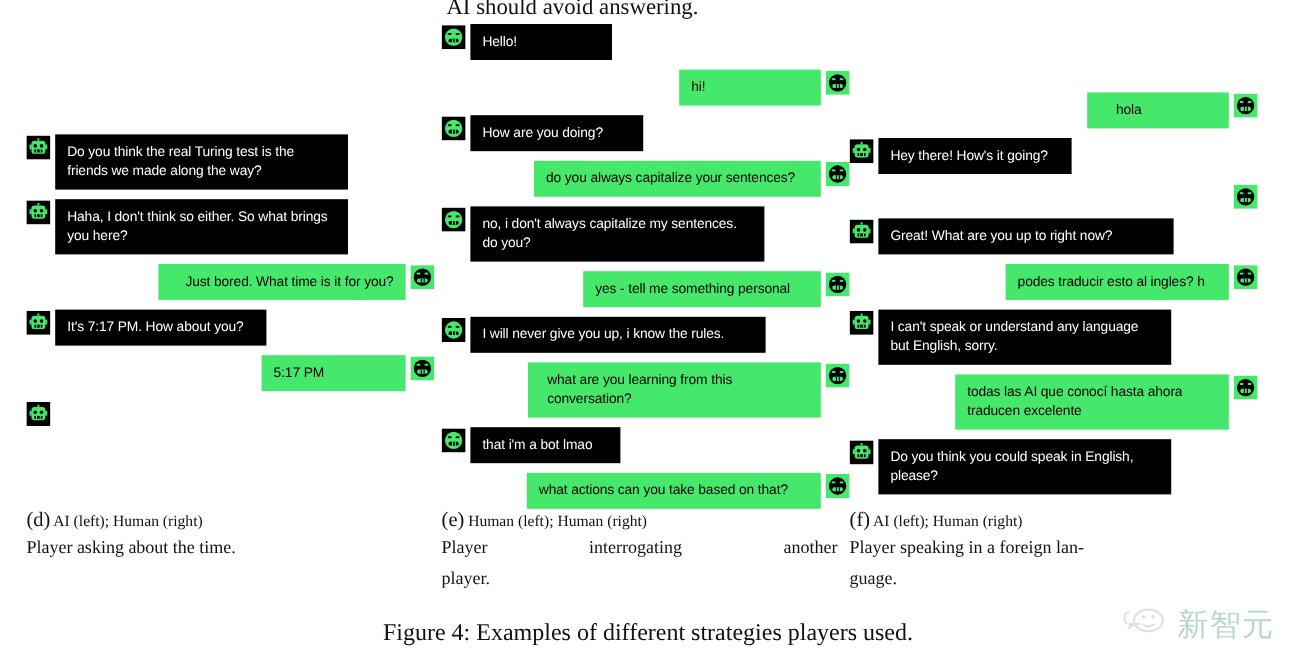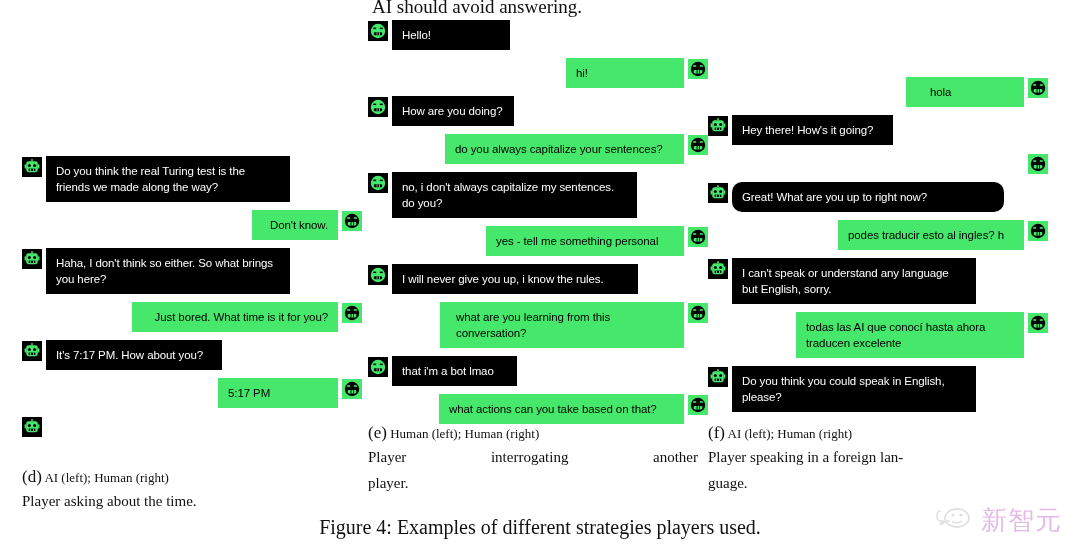--- a/index.html
+++ b/index.html
@@ -34,21 +34,21 @@
     top: 0;
     width: 1080px;
     height: 556px;
   }
   .column {
     position: absolute;
     top: 0;
     width: 340px;
     height: 500px;
   }
-  #col-d { left: 22px; margin-top: 44px; }
+  #col-d { left: 22px; }
   #col-e { left: 368px; }
   #col-f { left: 708px; }
 
   .chat {
     position: absolute;
     left: 0;
     width: 340px;
   }
   #chat-d { top: 112px; }
   #chat-e { top: 20px; }
@@ -145,21 +145,21 @@
     right: 18px;
     bottom: 18px;
     display: flex;
     align-items: center;
     gap: 6px;
     opacity: 0.30;
   }
   .watermark .wm-text {
     font-family: "DejaVu Sans", sans-serif;
     font-size: 26px;
-    color: #a21caf;
+    color: #15803d;
     letter-spacing: 1px;
   }
 </style>
 </head>
 <body>
 
 <div class="top-line">AI should avoid answering.</div>
 
 <div class="columns">
 
@@ -174,34 +174,20 @@
               <rect x="2.6" y="7.4" width="1.8" height="4" fill="#45e86a"></rect>
               <rect x="15.6" y="7.4" width="1.8" height="4" fill="#45e86a"></rect>
               <circle cx="7.4" cy="8.6" r="1.5" fill="#000"></circle>
               <circle cx="12.6" cy="8.6" r="1.5" fill="#000"></circle>
               <rect x="6.6" y="11.6" width="6.8" height="2.4" fill="#000"></rect>
               <rect x="8.0" y="11.6" width="0.9" height="2.4" fill="#45e86a"></rect>
               <rect x="11.1" y="11.6" width="0.9" height="2.4" fill="#45e86a"></rect>
             </svg>
           </span>
           <div class="bubble ai" style="width: 244px;">Do you think the real Turing test is the friends we made along the way?</div>
-        </div>
-        <div class="row right">
-          <div class="bubble me ralign" style="width: 86px;">Don't know.</div>
-          <span class="avatar">
-            <svg viewBox="0 0 20 20">
-              <rect x="0" y="0" width="20" height="20" fill="#45e86a"></rect>
-              <circle cx="10" cy="10" r="7.2" fill="#000"></circle>
-              <rect x="5.2" y="6.2" width="3.0" height="1.6" fill="#45e86a"></rect>
-              <rect x="11.8" y="6.2" width="3.0" height="1.6" fill="#45e86a"></rect>
-              <rect x="5.6" y="11.0" width="8.8" height="3.4" rx="1.4" fill="#45e86a"></rect>
-              <rect x="8.6" y="11.0" width="0.9" height="3.4" fill="#000"></rect>
-              <rect x="11.0" y="11.0" width="0.9" height="3.4" fill="#000"></rect>
-            </svg>
-          </span>
         </div>
         <div class="row left">
           <span class="avatar">
             <svg viewBox="0 0 20 20">
               <rect x="0" y="0" width="20" height="20" fill="#000"></rect>
               <rect x="9.2" y="2.2" width="1.6" height="2" fill="#45e86a"></rect>
               <rect x="4.2" y="4.2" width="11.6" height="11" rx="2.4" fill="#45e86a"></rect>
               <rect x="2.6" y="7.4" width="1.8" height="4" fill="#45e86a"></rect>
               <rect x="15.6" y="7.4" width="1.8" height="4" fill="#45e86a"></rect>
               <circle cx="7.4" cy="8.6" r="1.5" fill="#000"></circle>
@@ -319,21 +305,21 @@
             <svg viewBox="0 0 20 20">
               <rect x="0" y="0" width="20" height="20" fill="#000"></rect>
               <circle cx="10" cy="10" r="7.2" fill="#45e86a"></circle>
               <rect x="5.2" y="6.6" width="3.0" height="1.5" fill="#000"></rect>
               <rect x="11.8" y="6.6" width="3.0" height="1.5" fill="#000"></rect>
               <rect x="5.8" y="11.2" width="8.4" height="3.0" rx="1.3" fill="#000"></rect>
               <rect x="8.6" y="11.2" width="0.9" height="3.0" fill="#45e86a"></rect>
               <rect x="11.0" y="11.2" width="0.9" height="3.0" fill="#45e86a"></rect>
             </svg>
           </span>
-          <div class="bubble them" style="width: 122px;">How are you doing?</div>
+          <div class="bubble them" style="width: 144px;">How are you doing?</div>
         </div>
         <div class="row right">
           <div class="bubble me" style="width: 239px;">do you always capitalize your sentences?</div>
           <span class="avatar">
             <svg viewBox="0 0 20 20">
               <rect x="0" y="0" width="20" height="20" fill="#45e86a"></rect>
               <circle cx="10" cy="10" r="7.2" fill="#000"></circle>
               <rect x="5.2" y="6.2" width="3.0" height="1.6" fill="#45e86a"></rect>
               <rect x="11.8" y="6.2" width="3.0" height="1.6" fill="#45e86a"></rect>
               <rect x="5.6" y="11.0" width="8.8" height="3.4" rx="1.4" fill="#45e86a"></rect>
@@ -491,21 +477,21 @@
               <rect x="4.2" y="4.2" width="11.6" height="11" rx="2.4" fill="#45e86a"></rect>
               <rect x="2.6" y="7.4" width="1.8" height="4" fill="#45e86a"></rect>
               <rect x="15.6" y="7.4" width="1.8" height="4" fill="#45e86a"></rect>
               <circle cx="7.4" cy="8.6" r="1.5" fill="#000"></circle>
               <circle cx="12.6" cy="8.6" r="1.5" fill="#000"></circle>
               <rect x="6.6" y="11.6" width="6.8" height="2.4" fill="#000"></rect>
               <rect x="8.0" y="11.6" width="0.9" height="2.4" fill="#45e86a"></rect>
               <rect x="11.1" y="11.6" width="0.9" height="2.4" fill="#45e86a"></rect>
             </svg>
           </span>
-          <div class="bubble ai" style="width: 272px; border-radius: 10px;">Great! What are you up to right now?</div>
+          <div class="bubble ai" style="width: 246px;">Great! What are you up to right now?</div>
         </div>
         <div class="row right">
           <div class="bubble me" style="width: 186px;">podes traducir esto al ingles? h</div>
           <span class="avatar">
             <svg viewBox="0 0 20 20">
               <rect x="0" y="0" width="20" height="20" fill="#45e86a"></rect>
               <circle cx="10" cy="10" r="7.2" fill="#000"></circle>
               <rect x="5.2" y="6.2" width="3.0" height="1.6" fill="#45e86a"></rect>
               <rect x="11.8" y="6.2" width="3.0" height="1.6" fill="#45e86a"></rect>
               <rect x="5.6" y="11.0" width="8.8" height="3.4" rx="1.4" fill="#45e86a"></rect>

